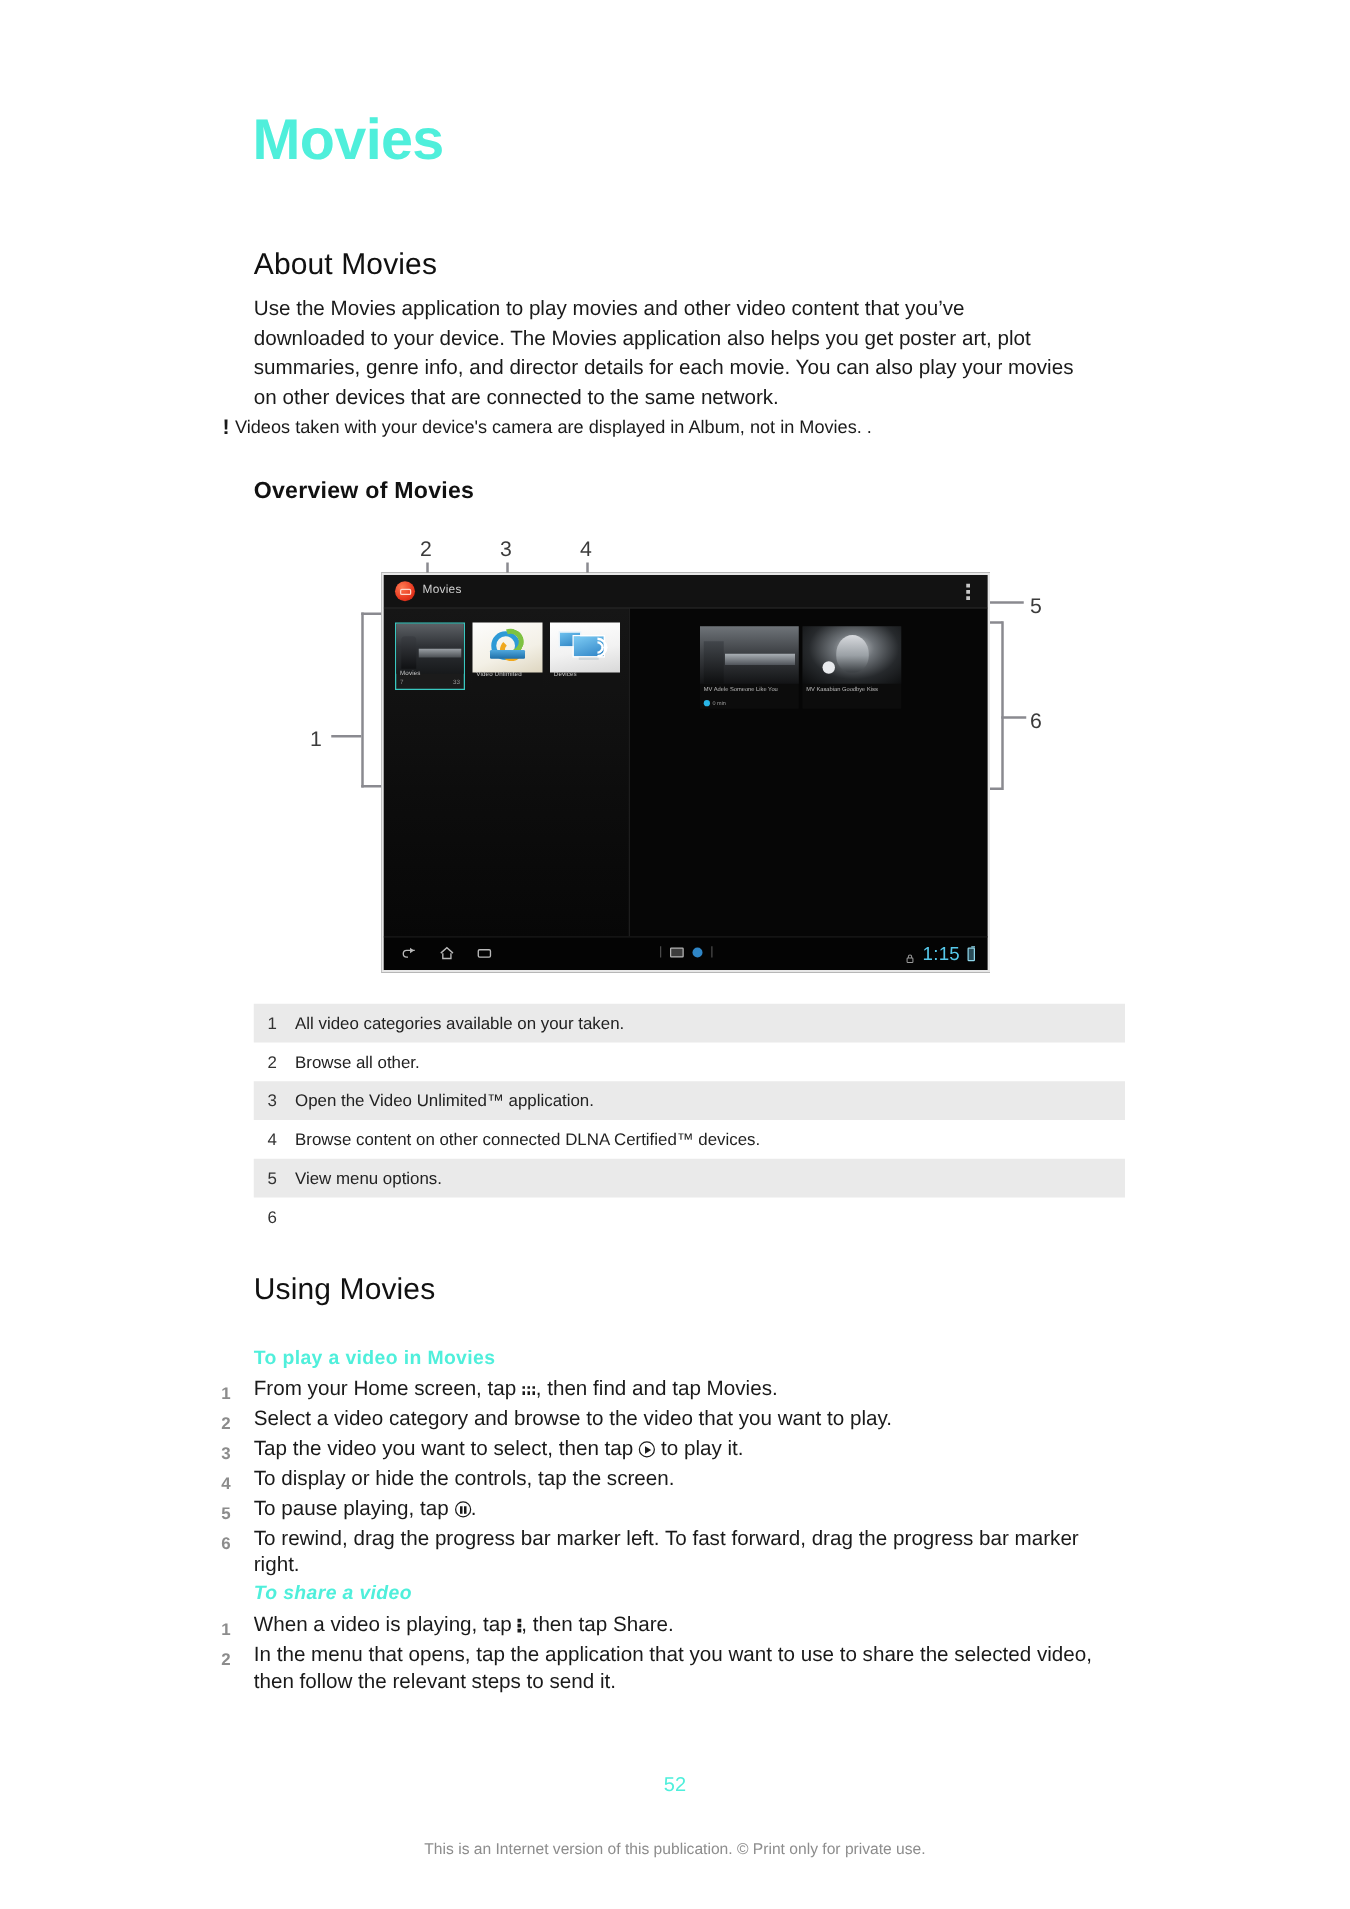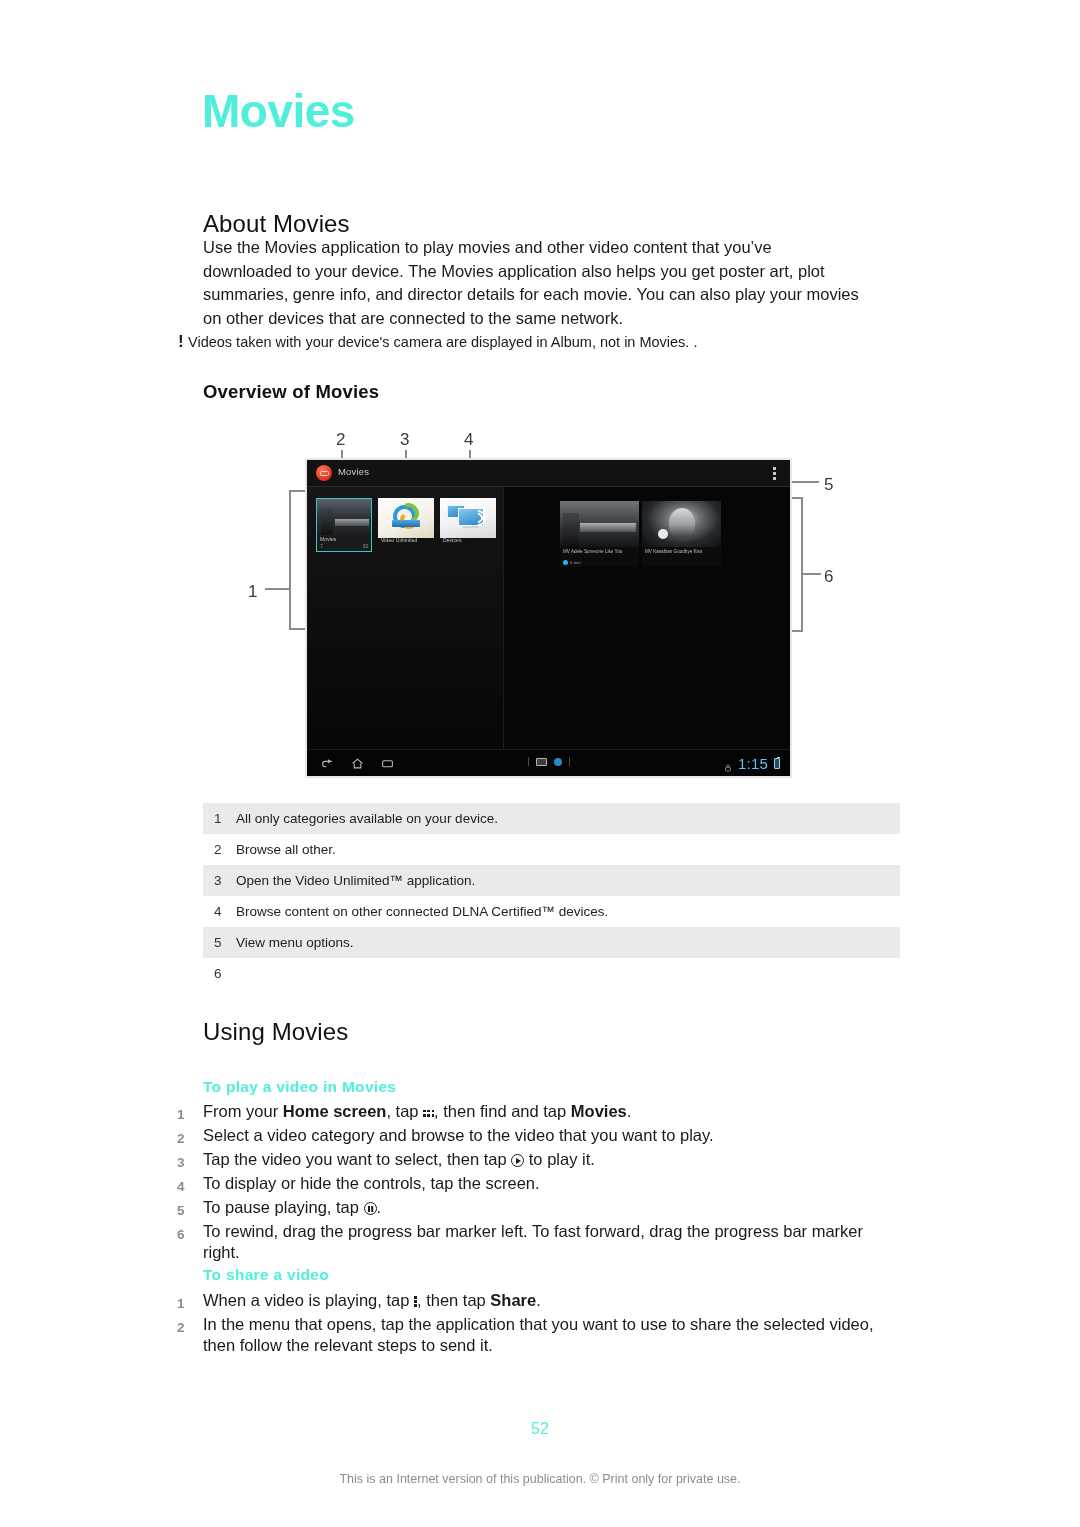--- a/index.html
+++ b/index.html
@@ -35,21 +35,21 @@
 
   
   .h2 {
     position: absolute;
     left: 203px;
     font-size: 24px;
     font-weight: normal;
     color: #111;
     letter-spacing: 0.1px;
   }
-  #about-heading { top: 210px; }
+  #about-heading { top: 198px; }
   #using-heading { top: 1018px; }
 
   .h3 {
     position: absolute;
     left: 203px;
     font-size: 18.5px;
     font-weight: bold;
     color: #111;
     letter-spacing: 0.2px;
   }
@@ -57,21 +57,21 @@
 
   .h4 {
     position: absolute;
     left: 203px;
     font-size: 15.5px;
     font-weight: bold;
     color: #4fefdb;
     letter-spacing: 0.3px;
   }
   #play-heading { top: 1078px; }
-  #share-heading { top: 1266px; }
+  #share-heading { top: 1266px; font-style: italic; }
 
   
   .body-para {
     position: absolute;
     left: 203px;
     top: 236px;
     width: 660px;
     font-size: 16.5px;
     line-height: 23.5px;
     color: #1a1a1a;
@@ -543,21 +543,21 @@
   }
   .proc-item .pnum {
     width: 26px;
     flex: none;
     font-size: 13.5px;
     font-weight: bold;
     color: #8c8c8c;
     padding-top: 3px;
   }
   .proc-item .ptext { flex: 1; }
-  .proc-item b { font-weight: bold; }
+  .proc-item b { font-weight: normal; }
 
   
   .ic-grid {
     display: inline-block;
     width: 11px; height: 9px;
     vertical-align: -1px;
     position: relative;
   }
   .ic-grid i {
     position: absolute;
@@ -775,21 +775,21 @@
           <span class="batt"></span>
         </div>
       </div>
 
     </div>
   </div>
 
   <div class="legend">
     <div class="legend-row shaded">
       <span class="num">1</span>
-      <span class="txt">All only categories available on your device.</span>
+      <span class="txt">All video categories available on your taken.</span>
     </div>
     <div class="legend-row">
       <span class="num">2</span>
       <span class="txt">Browse all other.</span>
     </div>
     <div class="legend-row shaded">
       <span class="num">3</span>
       <span class="txt">Open the Video Unlimited™ application.</span>
     </div>
     <div class="legend-row">

